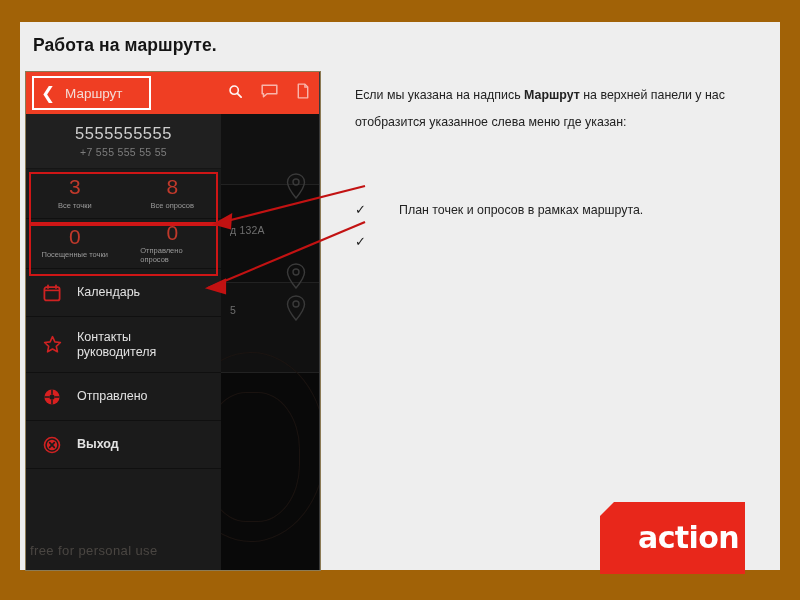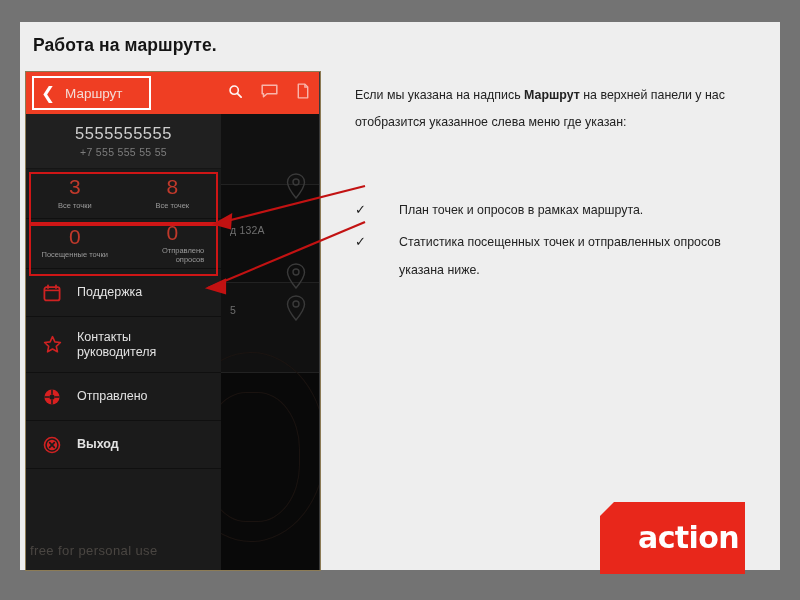--- a/index.html
+++ b/index.html
@@ -3,21 +3,21 @@
 <meta charset="utf-8">
 <style>
   * { box-sizing: border-box; margin: 0; padding: 0; }
   html, body {
     width: 800px; height: 600px;
     background: #ffffff;
     font-family: "Liberation Sans", sans-serif;
     overflow: hidden;
   }
 
-  #slide { position: relative; width: 800px; height: 600px; background: #737373; }
+  #slide { position: relative; width: 800px; height: 600px; background: #a16207; }
 
   
   .panel {
     position: absolute;
     left: 20px; top: 22px;
     width: 760px; height: 548px;
     background: #eeeeee;
   }
 
   .slide-title {
@@ -125,21 +125,21 @@
   .stat-row {
     display: flex; height: 50px;
     background: #1b1b1b;
     border-bottom: 1px solid #101010;
   }
   .stat-cell {
     flex: 1; display: flex; flex-direction: column;
     align-items: center; justify-content: center;
   }
   .stat-num { color: #c0392b; font-size: 21px; line-height: 20px; }
-  .stat-lbl { color: #9a9a9a; font-size: 7.5px; margin-top: 4px; text-align: right; line-height: 9px; }
+  .stat-lbl { color: #9a9a9a; font-size: 7.5px; margin-top: 4px; text-align: left; line-height: 9px; }
   .stat-lbl.two { line-height: 8.5px; }
 
   
   .hl {
     position: absolute;
     border: 2px solid #cf1616;
     pointer-events: none;
   }
 
   .menu-item {
@@ -302,21 +302,21 @@
 
       <div class="stat-block">
 
         <div class="stat-row">
           <div class="stat-cell">
             <div class="stat-num">3</div>
             <div class="stat-lbl">Все точки</div>
           </div>
           <div class="stat-cell">
             <div class="stat-num">8</div>
-            <div class="stat-lbl">Все точек</div>
+            <div class="stat-lbl">Все опросов</div>
           </div>
         </div>
 
         <div class="stat-row">
           <div class="stat-cell">
             <div class="stat-num">0</div>
             <div class="stat-lbl two">Посещенные точки</div>
           </div>
           <div class="stat-cell">
             <div class="stat-num">0</div>
@@ -328,21 +328,21 @@
 
       <div class="menu-item">
         <span class="mic">
           <svg width="18" height="18" viewBox="0 0 18 18">
               <rect x="1.4" y="3.2" width="15.2" height="13.2" rx="2" fill="none" stroke="#cf2222" stroke-width="1.8"></rect>
               <path d="M1.4 6.4 H16.6" stroke="#cf2222" stroke-width="1.6"></path>
               <path d="M5 1.4 V4" stroke="#cf2222" stroke-width="1.8" stroke-linecap="round"></path>
               <path d="M13 1.4 V4" stroke="#cf2222" stroke-width="1.8" stroke-linecap="round"></path>
             </svg>
         </span>
-        <span class="mlabel">Поддержка</span>
+        <span class="mlabel">Календарь</span>
       </div>
 
       <div class="menu-item tall">
         <span class="mic">
           <svg width="19" height="19" viewBox="0 0 20 20">
               <path d="M10 1.8 L12.5 7.2 L18.3 7.9 L14 11.9 L15.2 17.7 L10 14.8 L4.8 17.7 L6 11.9 L1.7 7.9 L7.5 7.2 Z" fill="none" stroke="#cf2222" stroke-width="1.7" stroke-linejoin="round"></path>
             </svg>
         </span>
         <span class="mlabel" style="max-width:115px">Контакты руководителя</span>
       </div>
@@ -382,21 +382,20 @@
     <span>Если мы указана на надпись </span><b>Маршрут</b><span> на верхней панели у нас отобразится указанное слева меню где указан:</span>
   </div>
 
   <div class="bullets">
     <div class="bullet">
       <span class="chk">✓</span>
       <span class="btxt">План точек и опросов в рамках маршрута.</span>
     </div>
     <div class="bullet">
       <span class="chk">✓</span>
-      <span class="btxt" style="max-width:330px; display:block">Статистика посещенных точек и отправленных опросов указана ниже.</span>
     </div>
   </div>
 
   <svg class="arrows">
     <g stroke="#c21212" stroke-width="2.2" fill="#c21212">
       <line x1="365" y1="186" x2="215" y2="224"></line>
       <polygon points="215,224 231,215 230,228"></polygon>
       <line x1="365" y1="222" x2="208" y2="288"></line>
       <polygon points="208,288 225,280 225,293"></polygon>
     </g>

